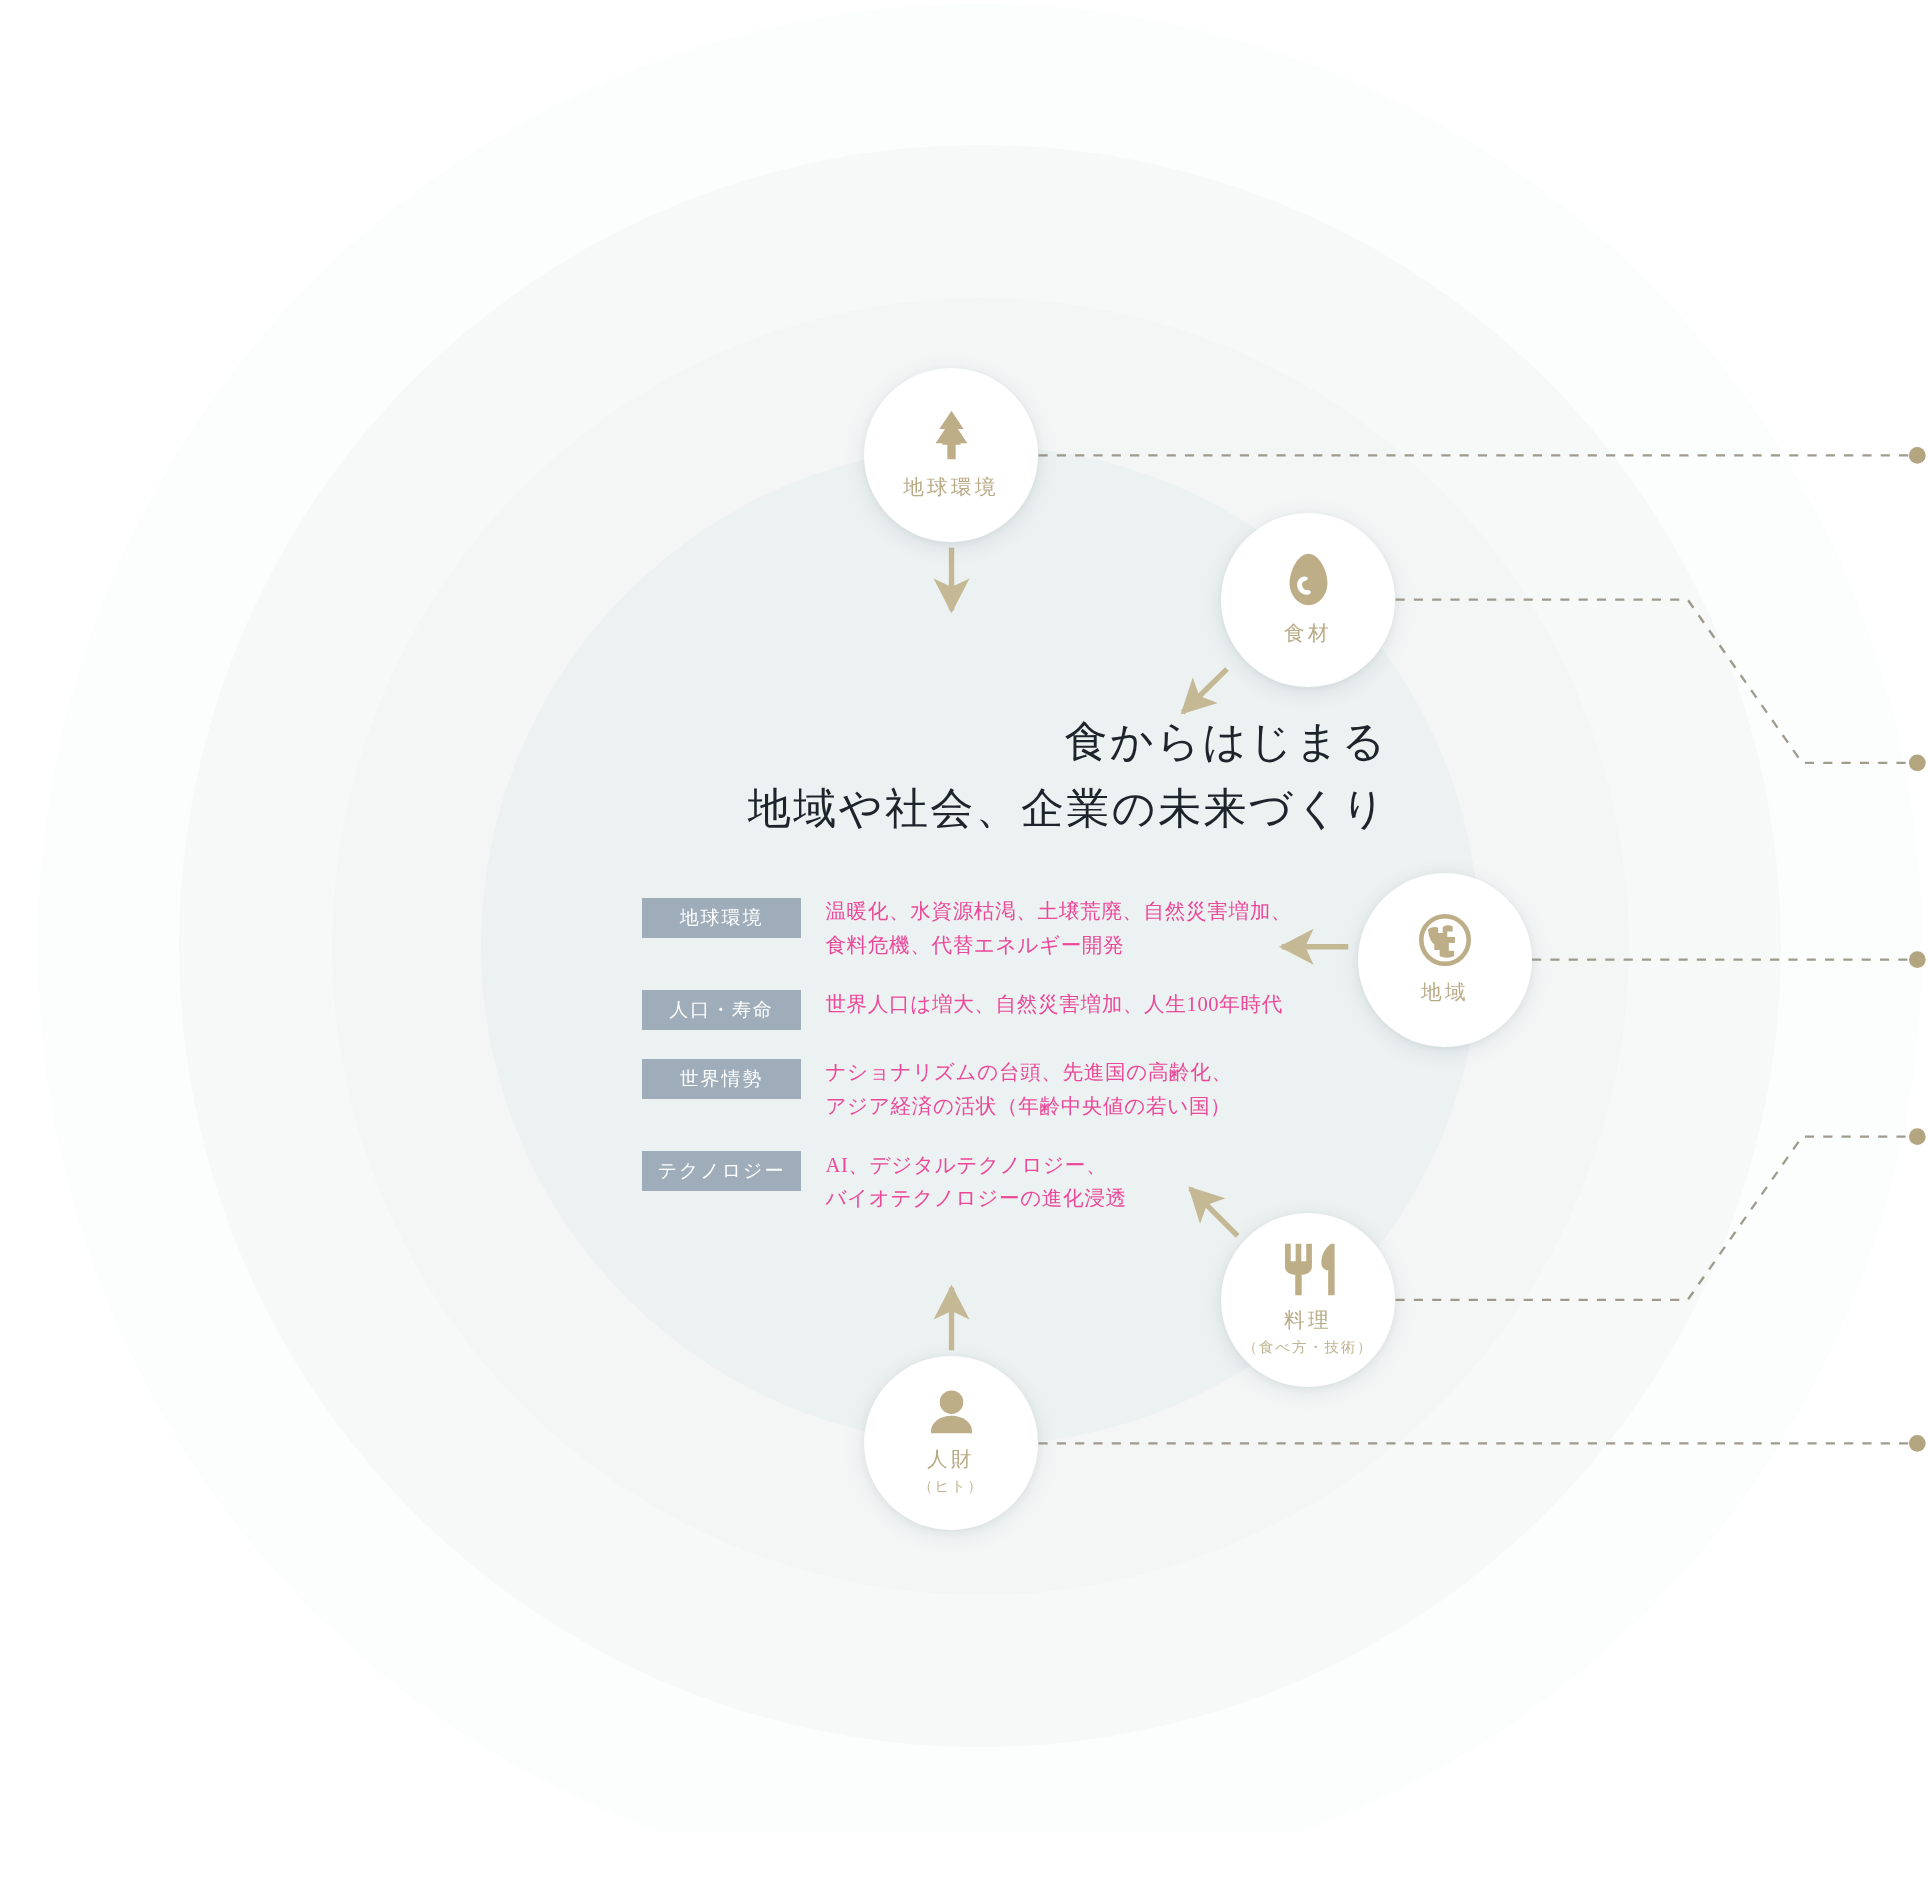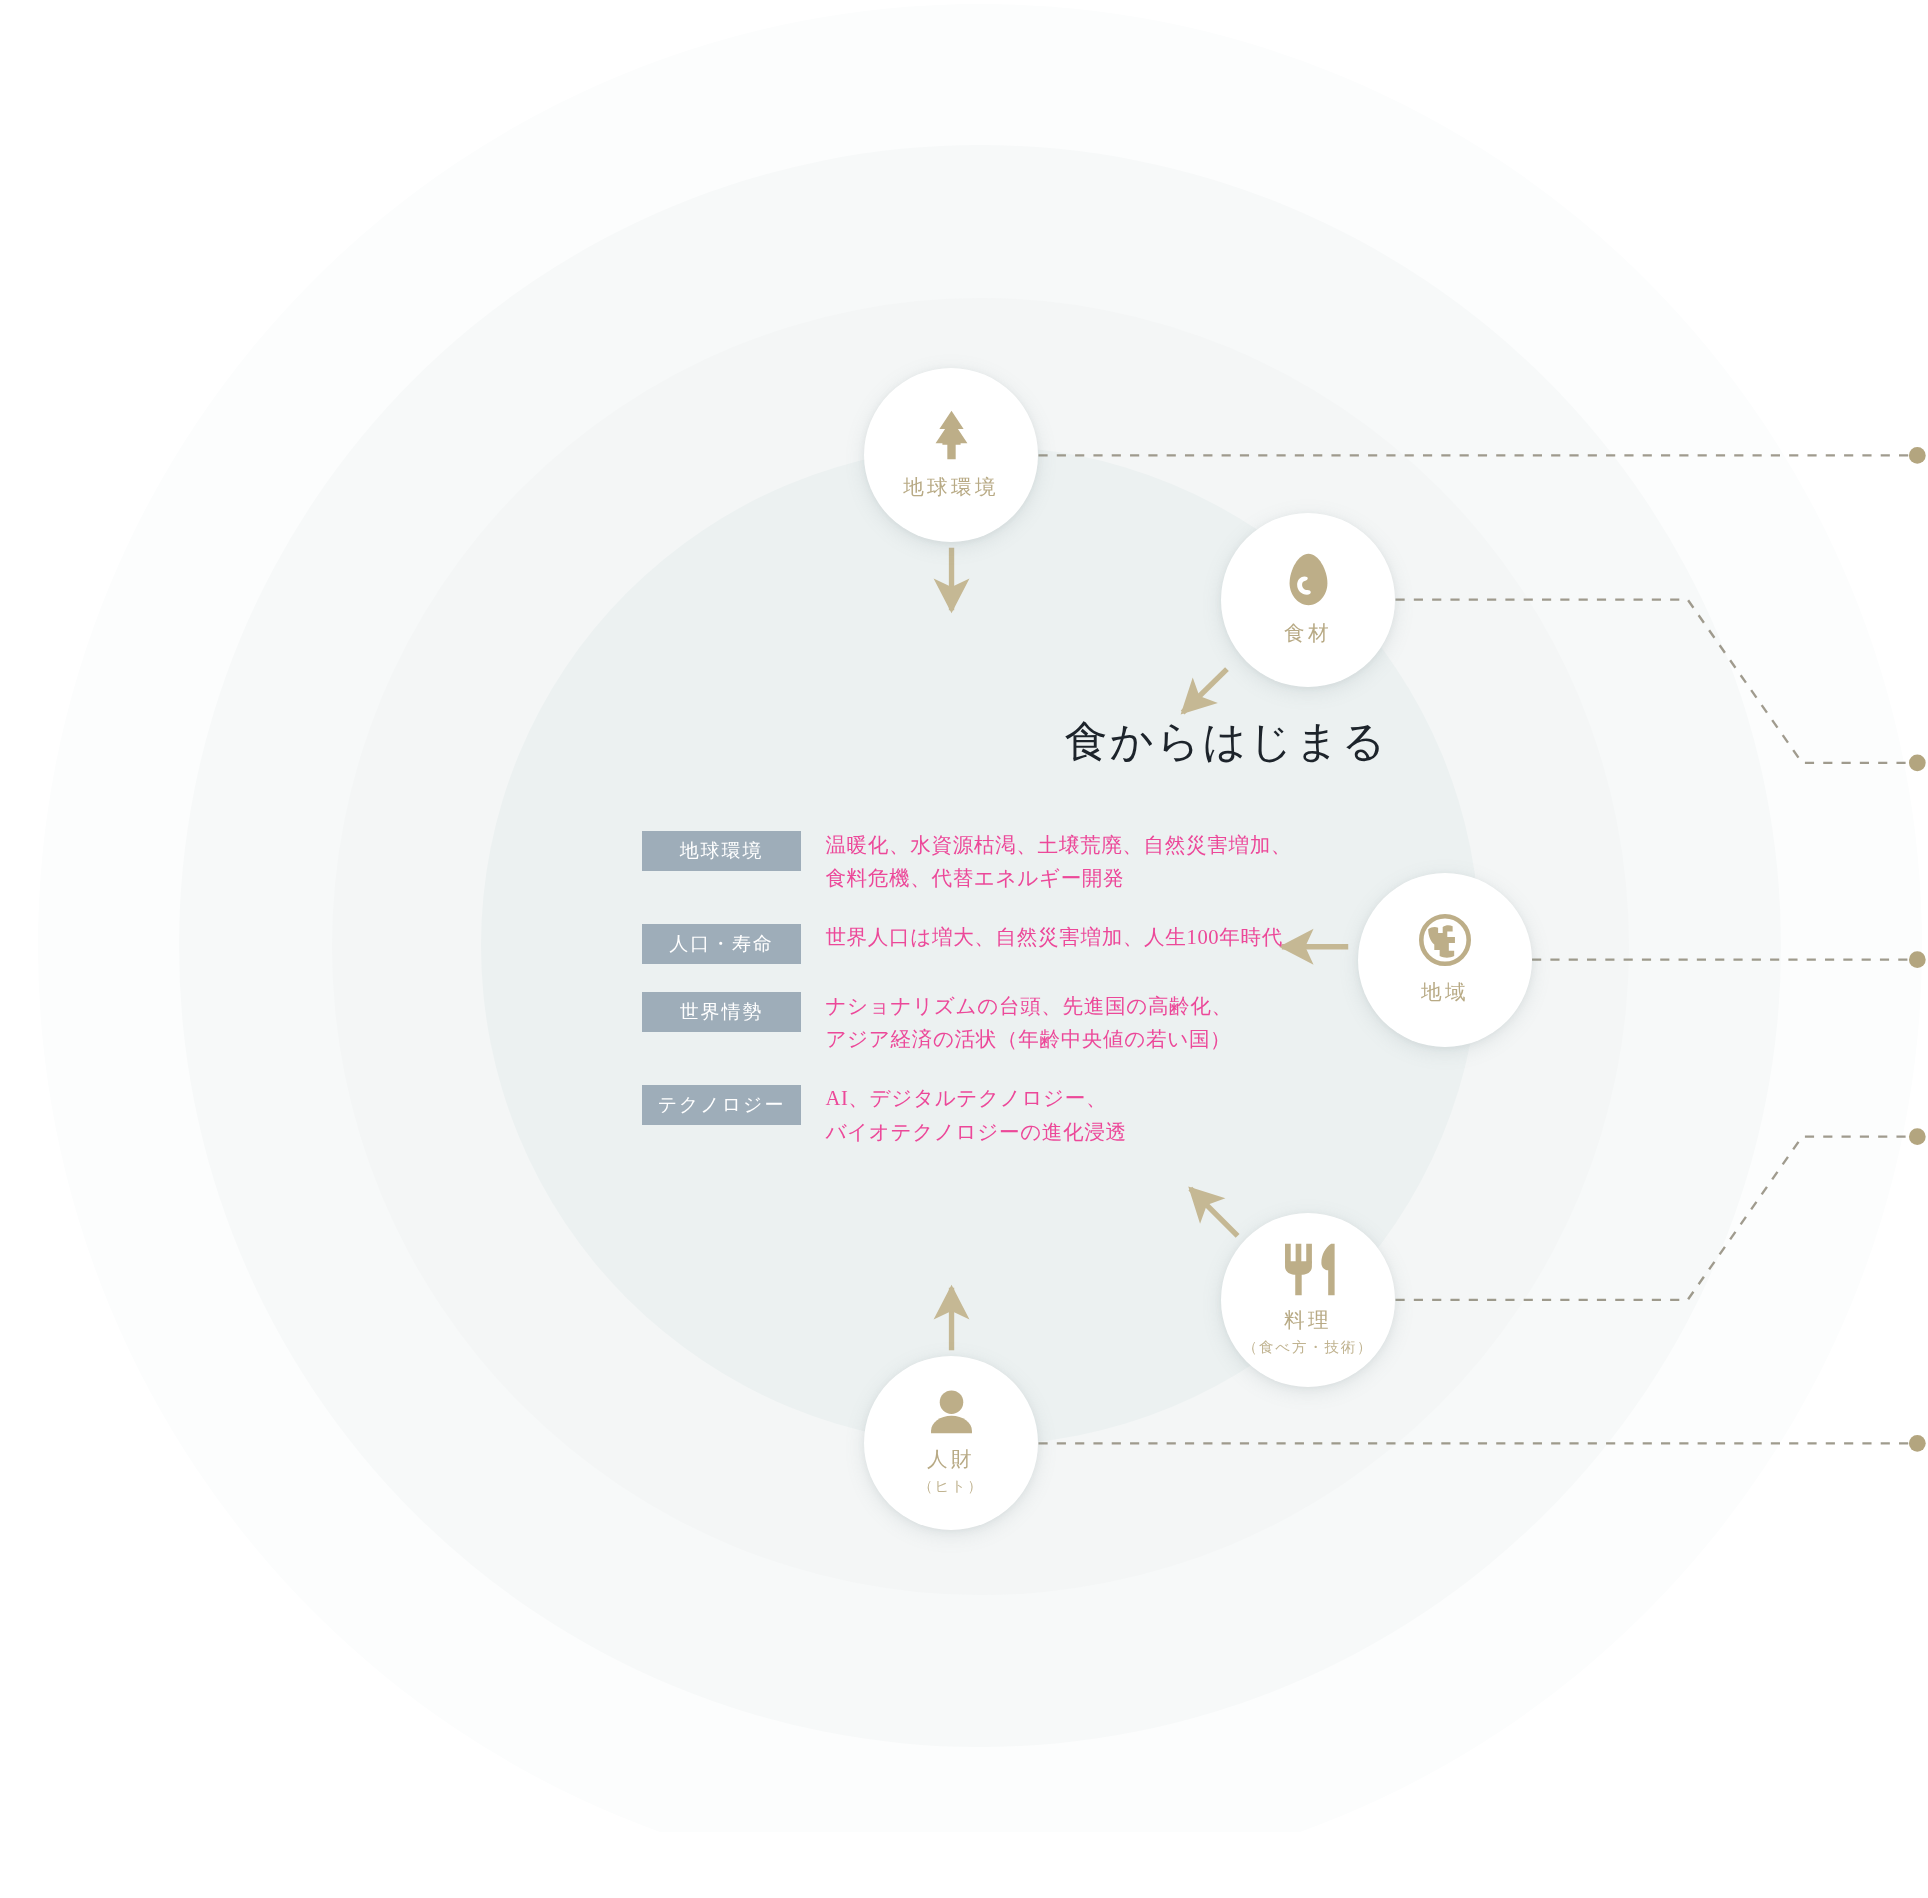--- a/index.html
+++ b/index.html
@@ -249,20 +249,21 @@
         <path fill="#bdae88" d="M31 34 C46 34 58 43 58 54 L58 57 L4 57 L4 54 C4 43 16 34 31 34 Z"></path>
       </svg>
     </span>
     <span class="n-label">人財</span>
     <span class="n-sub">（ヒト）</span>
   </div>
 
   <div id="center">
     <h1 class="headline">
       <span class="ln1">食からはじまる</span>
+      <span class="ln2">地域や社会、企業の未来づくり</span>
     </h1>
 
     <div id="facts">
 
       <div class="fact-row">
         <div class="fact-badge">地球環境</div>
         <div class="fact-body">温暖化、水資源枯渇、土壌荒廃、自然災害増加、
 食料危機、代替エネルギー開発</div>
       </div>
 

